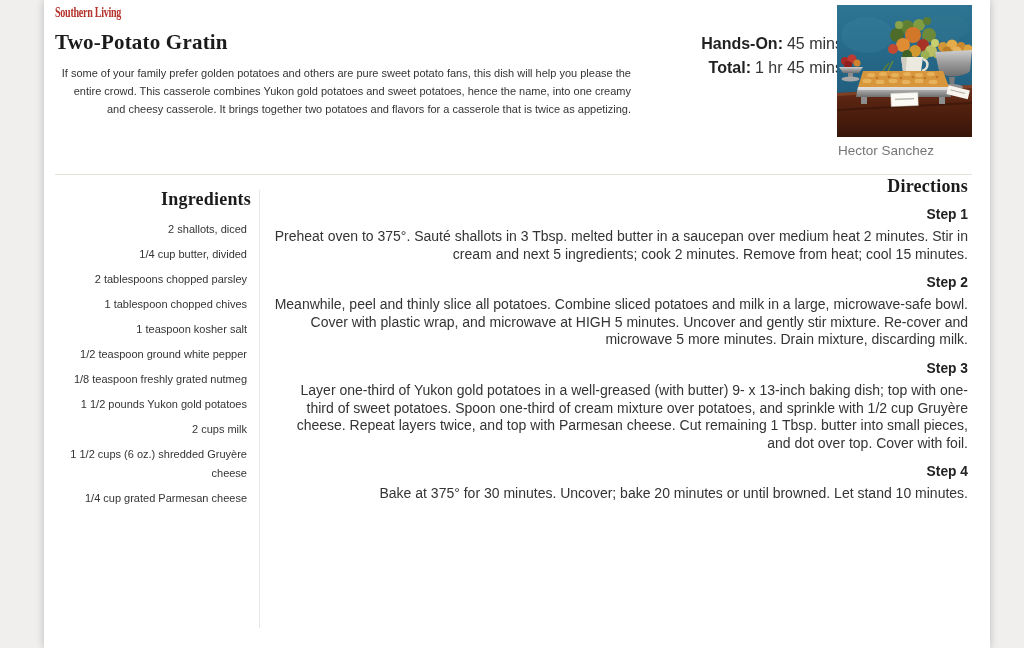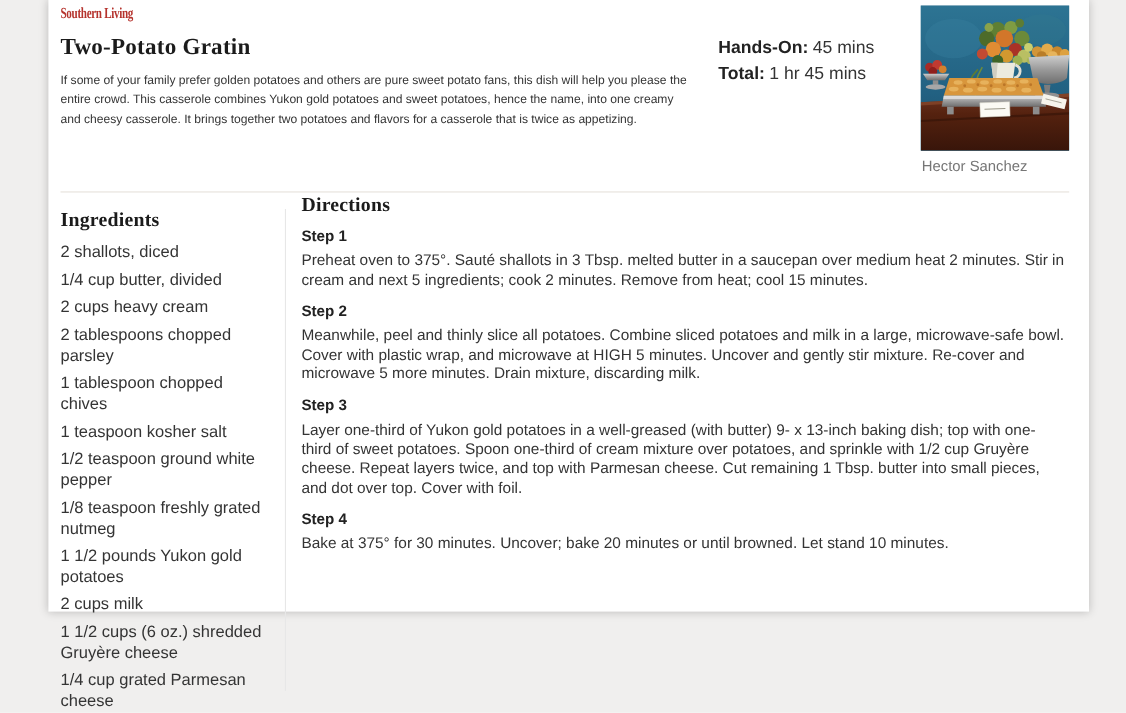--- a/index.html
+++ b/index.html
@@ -9,23 +9,24 @@
   }
   *{box-sizing:border-box; margin:0; padding:0;}
   html,body{width:1024px; height:648px; overflow:hidden;}
   body{
     background:var(--page-bg);
     font-family:"Liberation Sans", sans-serif;
     position:relative;
     color:var(--text-body);
   }
   .card{
-    position:absolute; left:44px; top:0; width:946px; height:556px;
+    position:absolute; left:44px; top:0; width:946px; height:648px;
     background:var(--card-bg);
     box-shadow:0 0 8px rgba(0,0,0,.22);
+    text-align:right;
   }
   .brand{
     position:absolute; left:11px; top:5px;
     font-family:"Liberation Serif", serif;
     font-weight:bold; font-size:14px; color:var(--brand-red);
     letter-spacing:-0.4px;
     transform:scaleX(.72); transform-origin:left top;
     white-space:nowrap; cursor:pointer;
   }
   .title{
@@ -64,21 +65,21 @@
   }
   .col-heading{
     font-family:"Liberation Serif", serif;
     font-weight:bold; font-size:18px; color:var(--text-dark);
     letter-spacing:.2px; margin-bottom:10px;
   }
   .ingredients{
     position:absolute; left:11px; top:189px; width:196px;
   }
   .ing-item{
-    font-size:15px; line-height:19px; margin-bottom:6px;
+    font-size:11px; line-height:19px; margin-bottom:6px;
     color:var(--text-body); max-width:192px;
   }
   .directions{
     position:absolute; left:230px; top:176px; width:694px;
   }
   .step-label{
     font-weight:bold; font-size:13.8px; color:#222;
     margin:12px 0 6px;
   }
   .step:first-of-type .step-label{margin-top:5px;}
@@ -220,21 +221,20 @@
   <div class="vr"></div>
 
   <div class="ingredients">
     <div class="col-heading">Ingredients</div>
     <div>
 
         <div class="ing-item">2 shallots, diced</div>
 
         <div class="ing-item">1/4 cup butter, divided</div>
 
-        <div class="ing-item">2 cups heavy cream</div>
 
         <div class="ing-item">2 tablespoons chopped parsley</div>
 
         <div class="ing-item">1 tablespoon chopped chives</div>
 
         <div class="ing-item">1 teaspoon kosher salt</div>
 
         <div class="ing-item">1/2 teaspoon ground white pepper</div>
 
         <div class="ing-item">1/8 teaspoon freshly grated nutmeg</div>

